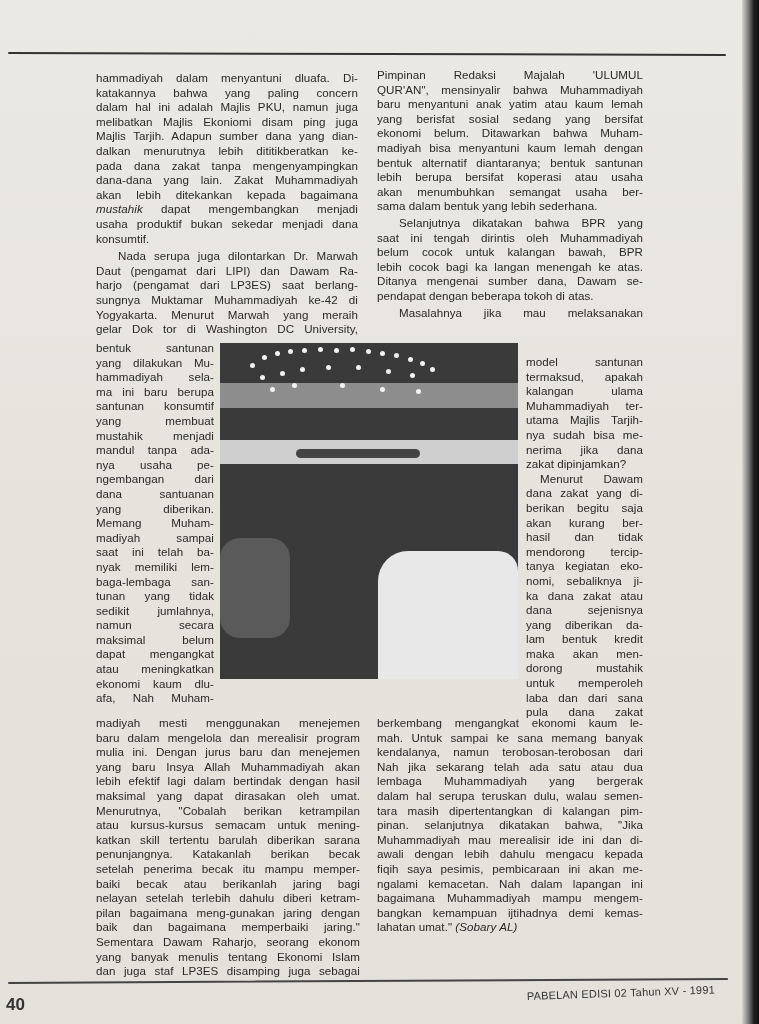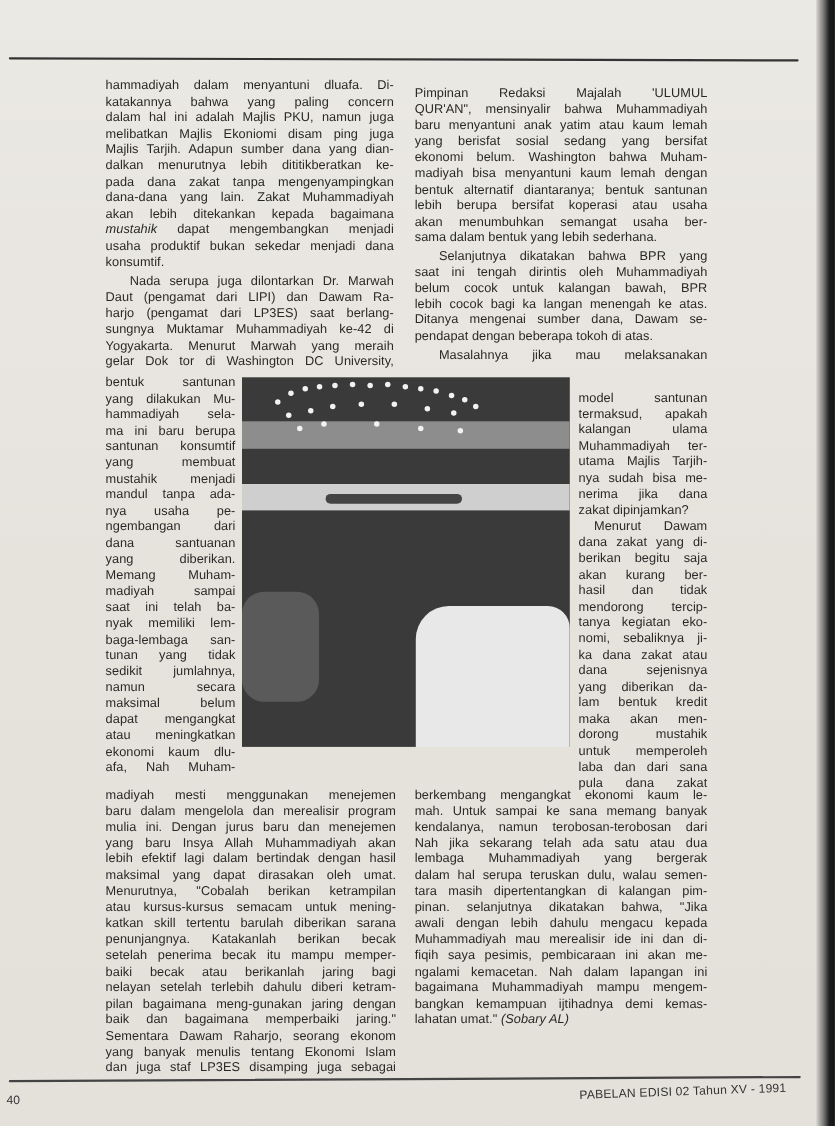--- a/index.html
+++ b/index.html
@@ -25,34 +25,34 @@
   .rule-bottom {
     position: absolute; left: 8px; top: 980px; width: 720px; height: 2px;
     background: #444; border-radius: 1px; transform: rotate(-0.3deg);
   }
   .col { position: absolute; font-size: 11.6px; line-height: 14.6px; letter-spacing: 0.05px; }
   .line { display: block; white-space: nowrap; text-align: justify; text-align-last: justify; }
   .line.last { text-align-last: left; }
   .left-top { left: 96px; top: 71px; width: 262px; }
   .left-narrow { left: 96px; top: 341px; width: 118px; }
   .left-bottom { left: 96px; top: 716px; width: 264px; }
-  .right-top { left: 377px; top: 78px; width: 266px; }
+  .right-top { left: 377px; top: 68px; width: 266px; }
   .right-narrow { left: 526px; top: 355px; width: 117px; }
   .right-bottom { left: 377px; top: 716px; width: 266px; }
   .photo {
     position: absolute; left: 220px; top: 343px; width: 298px; height: 336px;
     background: #3a3a3a; overflow: hidden;
   }
   .photo .band1 { position: absolute; left: 0; top: 40px; width: 100%; height: 25px; background: #8d8d8d; }
   .photo .band2 { position: absolute; left: 0; top: 97px; width: 100%; height: 24px; background: #cfcfcf; }
   .photo .slot { position: absolute; left: 76px; top: 106px; width: 124px; height: 9px; border-radius: 5px; background: #444; }
   .photo .crowd-r { position: absolute; left: 158px; top: 208px; width: 140px; height: 128px; background: #e8e8e8; border-radius: 30px 20px 0 0; }
   .photo .crowd-l { position: absolute; left: 0; top: 195px; width: 70px; height: 100px; background: #5a5a5a; border-radius: 20px; }
   .photo .dot { position: absolute; width: 5px; height: 5px; border-radius: 50%; background: #f2f2f2; }
-  .footer-page { position: absolute; left: 6px; top: 995px; font-size: 11px; font-weight: normal; color: #333; }
+  .footer-page { position: absolute; left: 6px; top: 995px; font-size: 17px; font-weight: bold; color: #333; }
   .footer-mag { position: absolute; left: 527px; top: 990px; font-size: 11px; color: #333; transform: rotate(-2deg); transform-origin: left bottom; letter-spacing: 0.2px; }
   em.it { font-style: italic; }
 </style>
 </head>
 <body>
 
 <div class="page">
   <div class="rule-top"></div>
 
   <div class="col left-top">
@@ -164,21 +164,21 @@
       <span class="line">yang banyak menulis tentang Ekonomi Islam</span>
       <span class="line">dan juga staf LP3ES disamping juga sebagai</span>
     </div>
 
   <div class="col right-top">
     <div id="rt1">
         <span class="line">Pimpinan Redaksi Majalah 'ULUMUL</span>
         <span class="line">QUR'AN", mensinyalir bahwa Muhammadiyah</span>
         <span class="line">baru menyantuni anak yatim atau kaum lemah</span>
         <span class="line">yang berisfat sosial sedang yang bersifat</span>
-        <span class="line">ekonomi belum.  Washington bahwa Muham-</span>
+        <span class="line">ekonomi belum.  Ditawarkan bahwa Muham-</span>
         <span class="line">madiyah bisa menyantuni kaum lemah dengan</span>
         <span class="line">bentuk alternatif diantaranya; bentuk santunan</span>
         <span class="line">lebih berupa bersifat koperasi atau usaha</span>
         <span class="line">akan menumbuhkan semangat usaha ber-</span>
         <span class="line last">sama dalam bentuk yang lebih sederhana.</span>
       </div>
     <div id="rt2" style="margin-top:2px;">
         <span class="line" style="padding-left: 22px;">Selanjutnya dikatakan bahwa BPR yang</span>
         <span class="line">saat ini tengah dirintis oleh Muhammadiyah</span>
         <span class="line">belum cocok untuk kalangan bawah, BPR</span>
@@ -226,22 +226,22 @@
   <div class="col right-bottom">
     <div id="rb">
         <span class="line">berkembang mengangkat ekonomi kaum le-</span>
         <span class="line">mah. Untuk sampai ke sana memang banyak</span>
         <span class="line">kendalanya, namun terobosan-terobosan dari</span>
         <span class="line">Nah jika sekarang telah ada satu atau dua</span>
         <span class="line">lembaga Muhammadiyah yang bergerak</span>
         <span class="line">dalam hal serupa teruskan dulu, walau semen-</span>
         <span class="line">tara masih dipertentangkan di kalangan pim-</span>
         <span class="line">pinan. selanjutnya dikatakan bahwa, "Jika</span>
+        <span class="line">Muhammadiyah mau merealisir ide ini dan di-</span>
         <span class="line">awali dengan lebih dahulu mengacu kepada</span>
-        <span class="line">Muhammadiyah mau merealisir ide ini dan di-</span>
         <span class="line">fiqih saya pesimis, pembicaraan ini akan me-</span>
         <span class="line">ngalami kemacetan. Nah dalam lapangan ini</span>
         <span class="line">bagaimana Muhammadiyah mampu mengem-</span>
         <span class="line">bangkan kemampuan ijtihadnya demi kemas-</span>
         <span class="line last">lahatan umat."<em class="it"> (Sobary AL)</em></span>
       </div>
   </div>
 
   <div class="rule-bottom"></div>
   <div class="footer-page">40</div>

